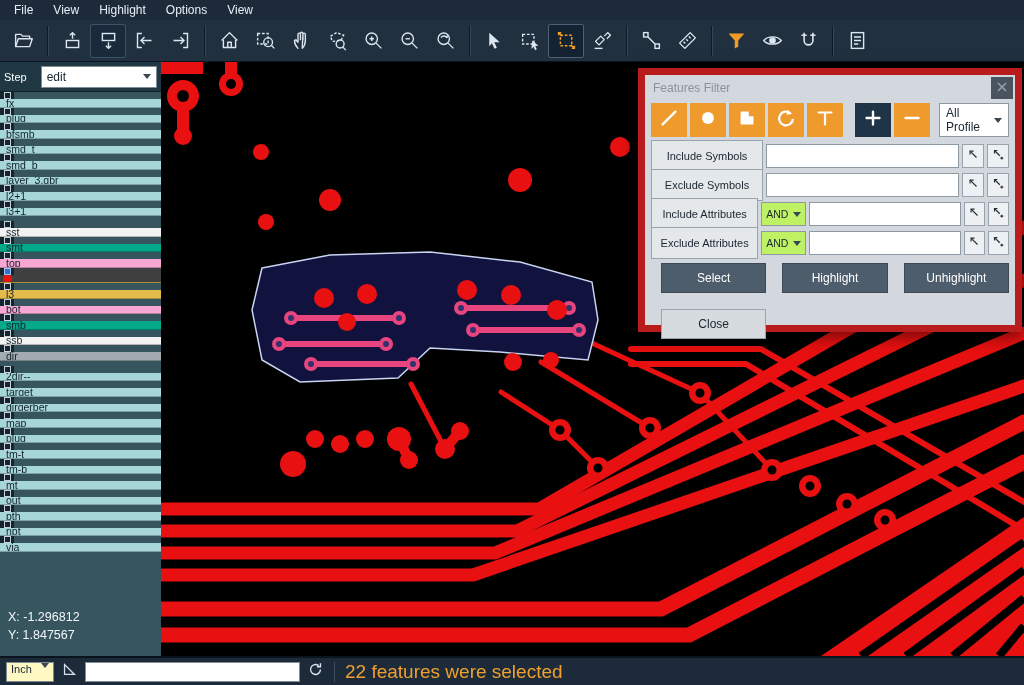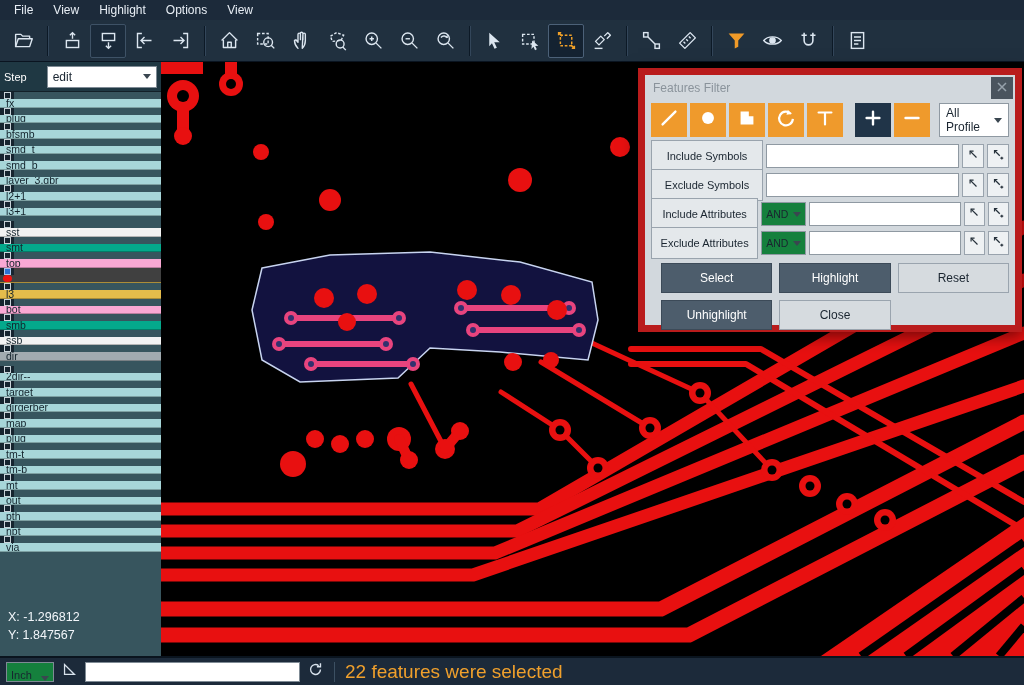--- a/index.html
+++ b/index.html
@@ -18,21 +18,21 @@
   .tool { width:36px; height:34px; display:flex; align-items:center; justify-content:center;
           color:#dce6f0; border:1px solid transparent; border-radius:2px; }
   .tool svg { width:21px; height:21px; display:block; }
   .tool.boxed { border-color:#3e5266; background:#1a2a3a; }
   .tool.active { border-color:#4c6178; background:#142231; color:#f0a028; }
   .tool.accent { color:#f09a28; }
   .tool-sep { width:1px; height:30px; background:#0c1926; margin:0 6px; box-shadow:1px 0 0 #33465a; }
 
   
   .sidebar { position:absolute; left:0; top:62px; width:161px; height:594px; background:#37555e; z-index:4; }
-  .step-row { height:30px; background:#1f3843; display:flex; align-items:center; padding:0 4px; gap:20px;
+  .step-row { height:30px; background:#1f3843; display:flex; align-items:center; padding:0 4px; gap:14px;
               border-bottom:1px solid #122028; }
   .step-label { color:#fff; font-size:11px; }
   .step-select { flex:1; height:22px; background:#fff; border:1px solid #7f8b95; display:flex;
                  align-items:center; justify-content:space-between; padding:0 5px; font-size:12px; color:#182430; }
   .chev { width:0; height:0; border-left:4px solid transparent; border-right:4px solid transparent;
           border-top:5px solid #3a4650; }
   .layer-list { position:absolute; top:30px; left:0; right:0; }
   .layer-row { display:flex; align-items:stretch; height:15.5px;flex-direction:column; }
   .layer-row.selected { background:#404040; }
   .gutter { width:14px; background:#16242f; display:flex; align-items:center; justify-content:center; }
@@ -67,36 +67,36 @@
   .dtool.accent { background:#ef9a2c; }
   .dtool.dark { background:#203448; }
   .dtool.gap-before { margin-left:9px; }
   .profile-select { flex:1; margin-left:9px; height:34px; background:#fff; border:1px solid #8f99a2;
                     display:flex; align-items:center; justify-content:space-between; padding:0 6px;
                     font-size:12px; color:#1a2530; }
   .dlg-rows { padding:0 6px; }
   .f-row { display:flex; align-items:center; gap:3px; height:26px; margin-bottom:3px; }
   .f-label { width:112px; height:32px; background:#e4e8eb; border:1px solid #99a3ad; font-size:11px;
              color:#1a2530; display:flex; align-items:center; justify-content:center; white-space:nowrap; }
-  .and-select { width:46px; height:24px; background:#15803d; border:1px solid #8f99a2; display:flex;
+  .and-select { width:46px; height:24px; background:#bef264; border:1px solid #8f99a2; display:flex;
                 align-items:center; justify-content:space-between; padding:0 4px; font-size:10.5px; color:#1a2530; }
   .f-input { flex:1; height:24px; border:1px solid #8f99a2; background:#fff; font-size:11px; padding:0 4px; }
   .pick-btn { width:22px; height:24px; background:#eef1f3; border:1px solid #99a3ad; color:#25303a;
               display:flex; align-items:center; justify-content:center; }
   .pick-btn svg { width:14px; height:14px; }
-  .dlg-btns { display:grid; grid-template-columns:1fr 1fr 1fr; gap:7px; padding:4px 6px 6px 16px; }
+  .dlg-btns { display:grid; grid-template-columns:1fr 1fr 1fr; gap:16px; padding:4px 6px 6px 16px; }
   .dbtn { height:30px; font-size:12px; display:flex; align-items:center; justify-content:center; }
   .dbtn.dark { background:#4d5d6c; color:#fff; border:1px solid #3c4a58; }
   .dbtn.light { background:#d6dbdf; color:#1a2530; border:1px solid #9aa4ae; }
 
   
   .statusbar { position:absolute; left:0; bottom:0; width:1024px; height:29px; background:#1c2a3a;
                border-top:2px solid #0a141e; display:flex; align-items:center; padding:0 6px; gap:7px; z-index:5; }
-  .unit-select { width:48px; height:20px; background:#15803d; border:1px solid #7f8b95; display:flex;
-                 align-items:flex-end; justify-content:space-between; padding:0 4px; font-size:11px; color:#182430; }
+  .unit-select { width:48px; height:20px; background:#fef9c3; border:1px solid #7f8b95; display:flex;
+                 align-items:flex-start; justify-content:space-between; padding:0 4px; font-size:11px; color:#182430; }
   .sb-icon { color:#d8e2ec; display:flex; align-items:center; }
   .sb-icon svg { width:17px; height:17px; }
   .cmd-input { width:215px; height:20px; border:1px solid #7f8b95; background:#fff; font-size:11px; padding:0 4px; }
   .sb-sep { width:1px; height:20px; background:#3c5062; margin:0 3px; }
   .sb-msg { color:#f0a02c; font-size:19px; }
 </style>
 </head>
 <body>
 
 <div class="app">
@@ -811,21 +811,20 @@
                   <path d="M15 15 L6 6"></path>
                   <path d="M6 11 V6 h5"></path>
                   <path d="M16 19 h5 M18.5 16.5 v5"></path>
                 </svg></span>
             </div>
           </div>
         </div>
       <div class="dlg-btns" id="dlg-btns">
           <div class="dbtn dark">Select</div>
           <div class="dbtn dark">Highlight</div>
-          <div class="dbtn light">Reset</div>
           <div class="dbtn dark">Unhighlight</div>
           <div class="dbtn light">Close</div>
         </div>
     </div>
   </div>
 
   <div class="statusbar">
     <div class="unit-select">
       <span>Inch</span>
       <span class="chev"></span>

